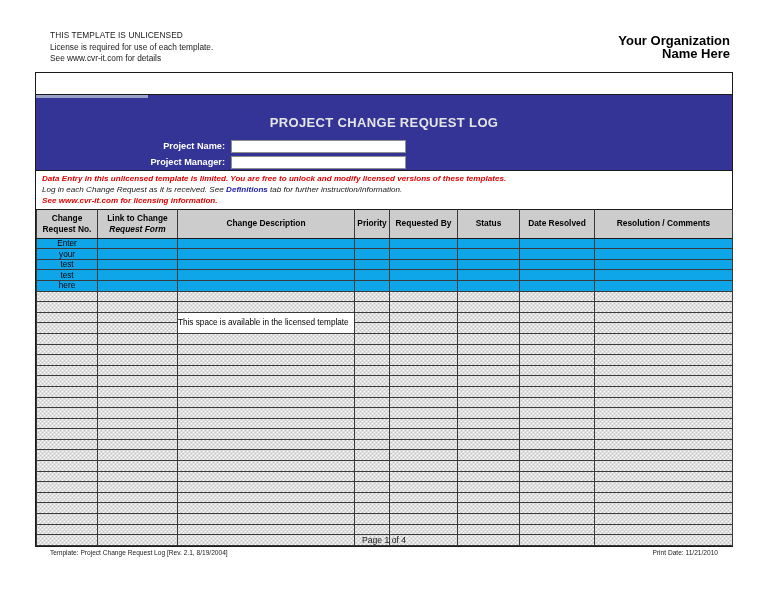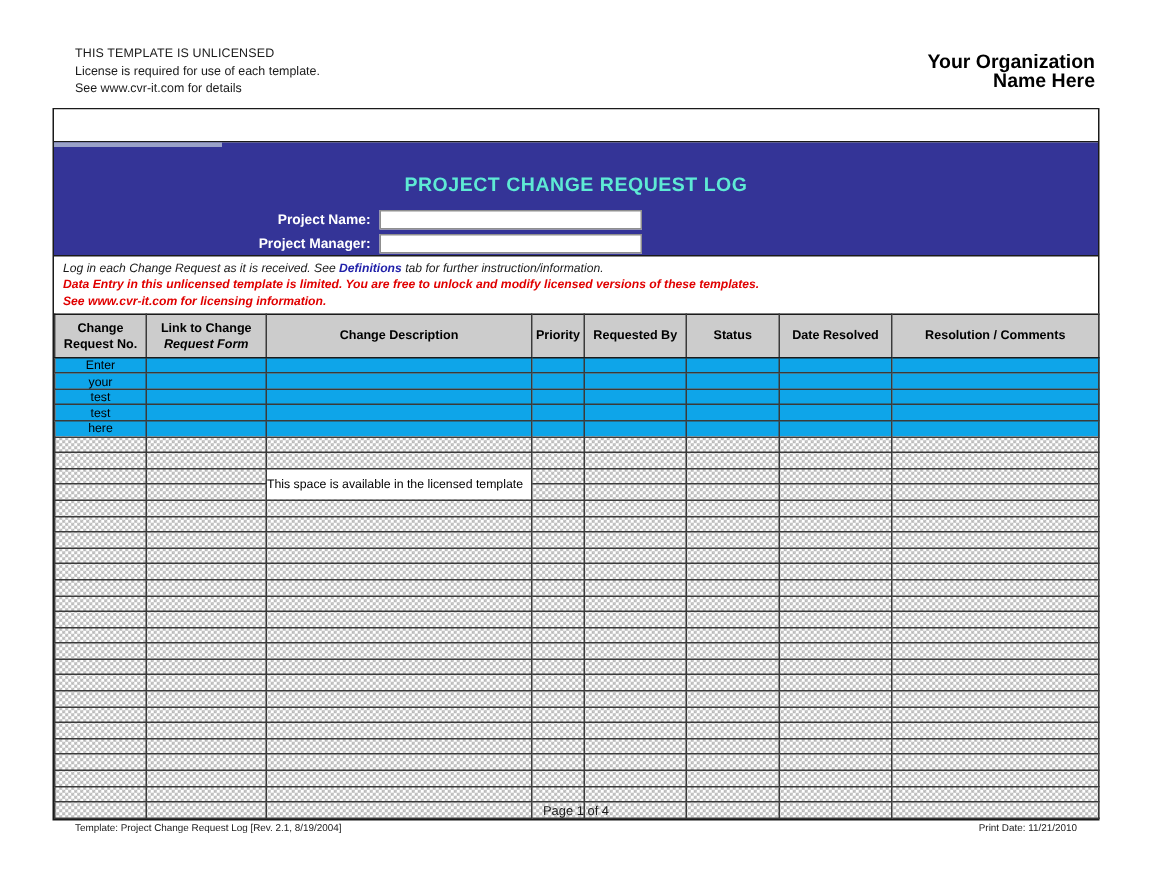--- a/index.html
+++ b/index.html
@@ -88,40 +88,40 @@
   .banner-tab {
     position: absolute;
     left: 0;
     top: 0;
     width: 112px;
     height: 3px;
     background: #9aa2c9;
   }
   .banner-title {
     text-align: center;
-    color: #5eead4;
+    color: #e5e5e5;
     font-size: 13px;
     font-weight: bold;
     letter-spacing: .35px;
     padding-top: 20px;
   }
   .field-rows {
     position: absolute;
     left: 0;
     top: 44px;
     width: 100%;
   }
   .field-row {
     display: flex;
     align-items: center;
     height: 14px;
     margin-bottom: 2px;
   }
   .field-label {
-    width: 217px;
+    width: 195px;
     text-align: right;
     color: #ffffff;
     font-size: 9.2px;
     font-weight: bold;
     padding-right: 6px;
     box-sizing: border-box;
     white-space: nowrap;
   }
   .field-box {
     width: 175px;
@@ -268,22 +268,22 @@
           <input class="field-box" type="text" value="" style="">
         </div>
         <div class="field-row">
           <div class="field-label">Project Manager:</div>
           <input class="field-box" type="text" value="" style="">
         </div>
       </div>
     </div>
 
     <div class="instructions">
+      <div class="instr-line l2">Data Entry in this unlicensed template is limited.   You are free to unlock and modify licensed versions of these templates.</div>
       <div class="instr-line l1"><span>Log in each Change Request as it is received.  See </span><span class="defs">Definitions</span><span>  tab for further instruction/information.</span></div>
-      <div class="instr-line l2">Data Entry in this unlicensed template is limited.   You are free to unlock and modify licensed versions of these templates.</div>
       <div class="instr-line l3">See www.cvr-it.com for licensing information.</div>
     </div>
 
     <table class="log">
       <colgroup>
         <col style="width:61px">
           <col style="width:80px">
           <col style="width:177px">
         <col style="width:35px">
           <col style="width:68px">

